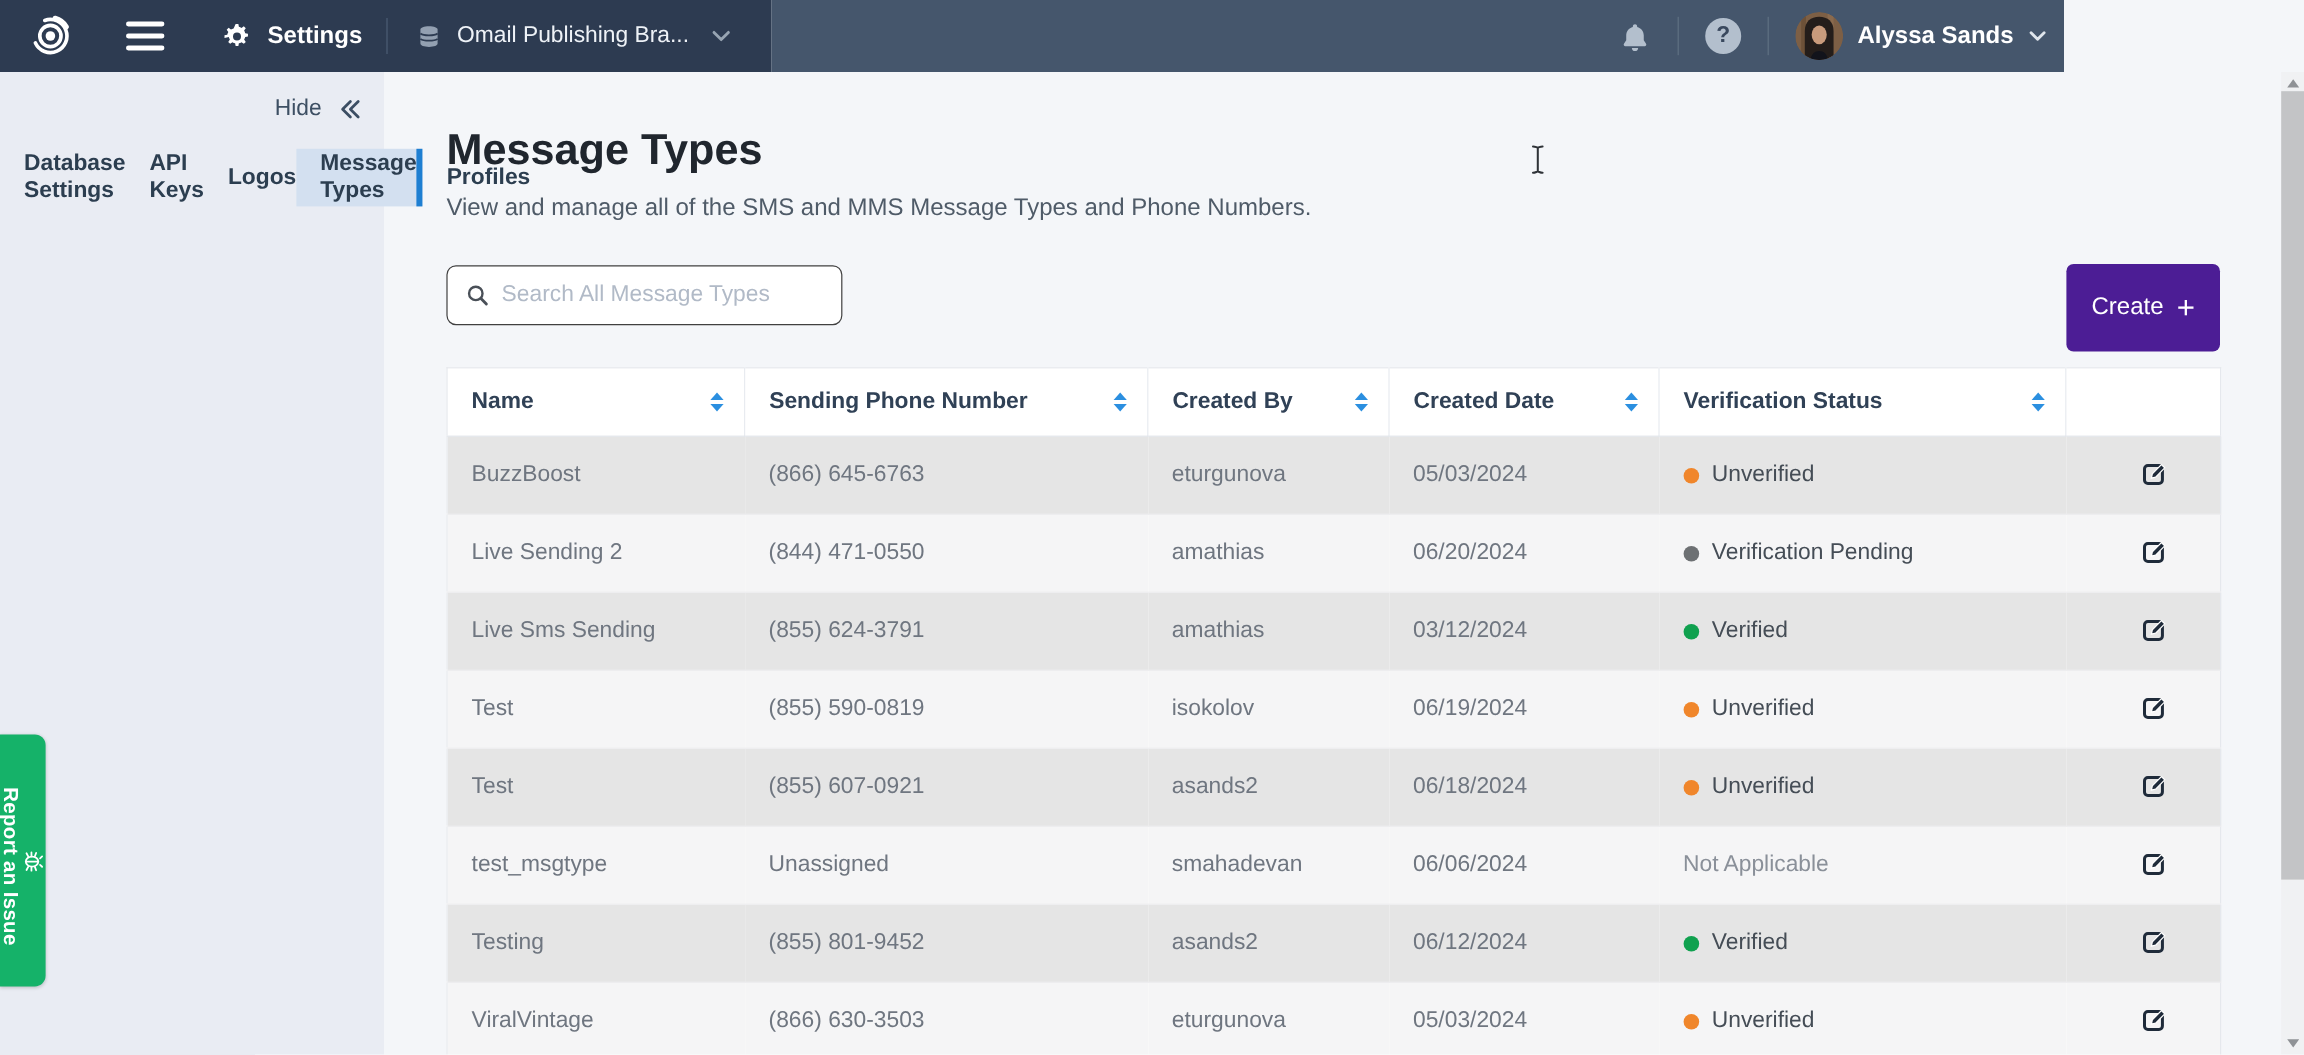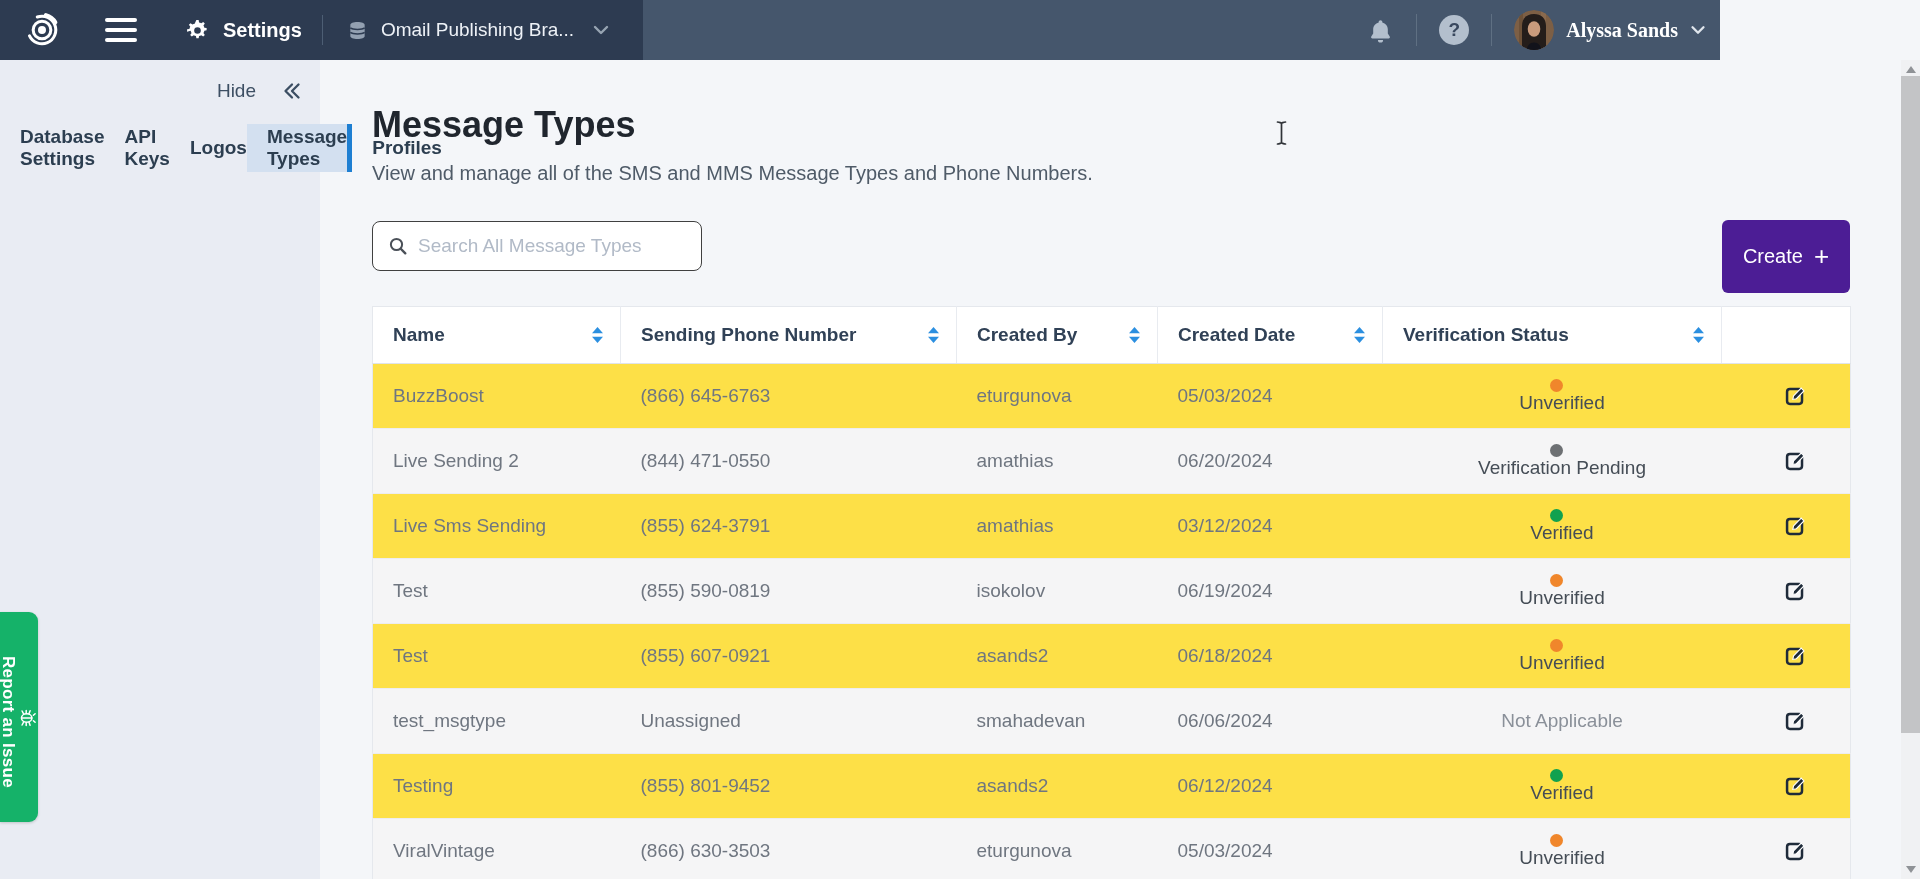--- a/index.html
+++ b/index.html
@@ -18,49 +18,49 @@
   .nav-settings .label { color:#fff; font-size:20px; font-weight:700; }
   .nav-sep { width:1px; height:30px; background:#4d5e74; margin-left:20px; }
   .db-select { display:flex; align-items:center; margin-left:24px; cursor:pointer; }
   .db-select .label { color:#eef2f7; font-size:19px; margin-left:13px;text-align:right; }
   .db-select .chev { color:#97a4b2; margin-left:16px; display:flex; }
   .icon-btn { display:flex; align-items:center; justify-content:center; cursor:pointer; background:none; border:none; }
   .nav-right .nav-sep2 { width:1px; height:32px; background:#5f7083; margin:0 22px; }
   .help-circle { width:30px; height:30px; border-radius:50%; background:#b3bfcd; color:#39485e; font-weight:700; font-size:19px; display:flex; align-items:center; justify-content:center; }
   .avatar { width:40px; height:40px; border-radius:50%; overflow:hidden; flex:none; }
   .user-menu { display:flex; align-items:center; cursor:pointer; }
-  .user-menu .name { color:#fff; font-size:20px; font-weight:700; margin-left:12px;font-family:Liberation Serif, serif; }
+  .user-menu .name { color:#fff; font-size:20px; font-weight:700; margin-left:12px; }
   .user-menu .chev { color:#dfe5ec; margin-left:10px; display:flex; }
 
   
   .sidebar { position:absolute; left:0; top:60px; width:320px; bottom:0; background:#e9ecf3; z-index:5; }
-  .hide-toggle { display:flex; align-items:center; justify-content:flex-end; gap:24px; padding:20px 18px 0 0; color:#3d4f63; font-size:19px; cursor:pointer; }
+  .hide-toggle { display:flex; align-items:center; justify-content:flex-end; gap:12px; padding:20px 18px 0 0; color:#3d4f63; font-size:19px; cursor:pointer; }
   .side-nav { margin-top:22px; display:flex; flex-direction:row; }
   .side-item { height:48px; display:flex; align-items:center; padding-left:20px; font-size:19px; font-weight:600; color:#2c3e50; cursor:pointer; }
   .side-item.selected { background:#d3e0f0; border-right:5px solid #1e7fd2; }
 
   
   .main { position:absolute; left:320px; top:60px; right:19px; bottom:0; background:#f4f6f9; overflow:hidden; }
   .page-title { position:absolute; left:52px; top:44px; font-size:36px; font-weight:700; color:#20262e; }
   .page-subtitle { position:absolute; left:52px; top:102px; font-size:20px; color:#4f5b68; }
   .search-wrap { position:absolute; left:52px; top:161px; width:330px; height:50px; background:#fff; border:1px solid #404040; border-radius:8px; display:flex; align-items:center; padding:0 14px 0 15px; }
   .search-wrap input { border:none; outline:none; flex:1; margin-left:10px; font-size:19px; font-family:"Liberation Sans",sans-serif; color:#3c434b; background:transparent; }
   .search-wrap input::placeholder { color:#b1bac7; }
   .create-btn { position:absolute; left:1402px; top:160px; width:128px; height:73px; background:#4c1d95; color:#fff; border:none; border-radius:6px; font-size:20px; font-family:"Liberation Sans",sans-serif; display:flex; align-items:center; justify-content:center; gap:11px; cursor:pointer; }
   .create-btn .plus { font-size:26px; font-weight:400; line-height:1; margin-top:-2px; }
 
   
   .data-table { position:absolute; left:52px; top:246px; width:1478px; border-collapse:collapse; background:#fff; border:1px solid #e5e8ed; table-layout:fixed; }
   .data-table thead th { height:57px; background:#fff; border-bottom:1px solid #e0e4e9; font-size:19px; color:#304156; font-weight:700; text-align:left; padding:0 16px 0 20px; }
   .data-table thead th:not(:last-child) { border-right:1px solid #e8ebf0; }
   .th-inner { display:flex; align-items:center; justify-content:space-between; cursor:pointer; }
   .data-table tbody td { height:65px; font-size:19px; color:#6f7680; padding:0 0 0 20px; }
-  .data-table tbody tr { border-top:1px solid #ededef; background:#fde047; }
+  .data-table tbody tr { border-top:1px solid #ededef; background:#e5e5e5; }
   .data-table tbody tr:nth-child(even) { background:#f5f5f6; }
-  .status-cell { display:flex; align-items:center;flex-direction:column; }
+  .status-cell { display:flex; align-items:center; }
   .status-dot { width:13px; height:13px; border-radius:50%; margin-right:11px; flex:none; }
   .status-label { color:#454d56; }
   .status-label.na { color:#8a9099; }
   td.action-cell { text-align:center; padding-left:0; }
   .edit-btn { background:none; border:none; cursor:pointer; padding:3px; display:inline-flex; }
 
   
   .report-tab { position:absolute; left:0; top:612px; width:38px; height:210px; background:#15b269; border-radius:0 9px 9px 0; z-index:20; display:flex; flex-direction:column; align-items:center; writing-mode:vertical-rl; color:#fff; font-size:17px; font-weight:700; cursor:pointer; padding-top:10px; letter-spacing:.3px; box-shadow:0 1px 3px rgba(0,0,0,.18); }
   .report-tab .bug { transform:rotate(90deg); margin-bottom:9px; display:flex; }
 

